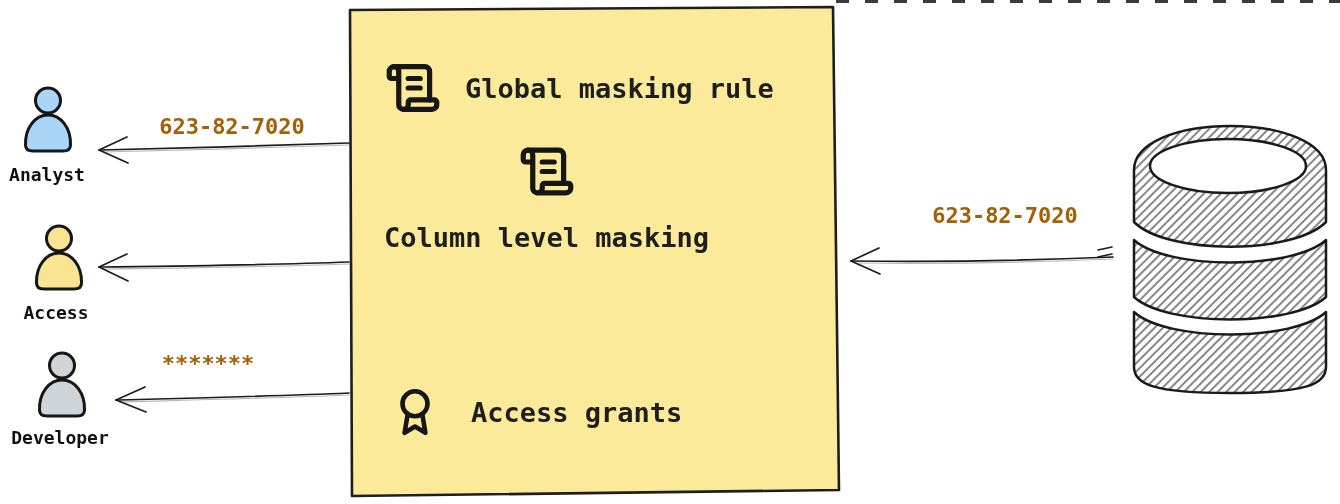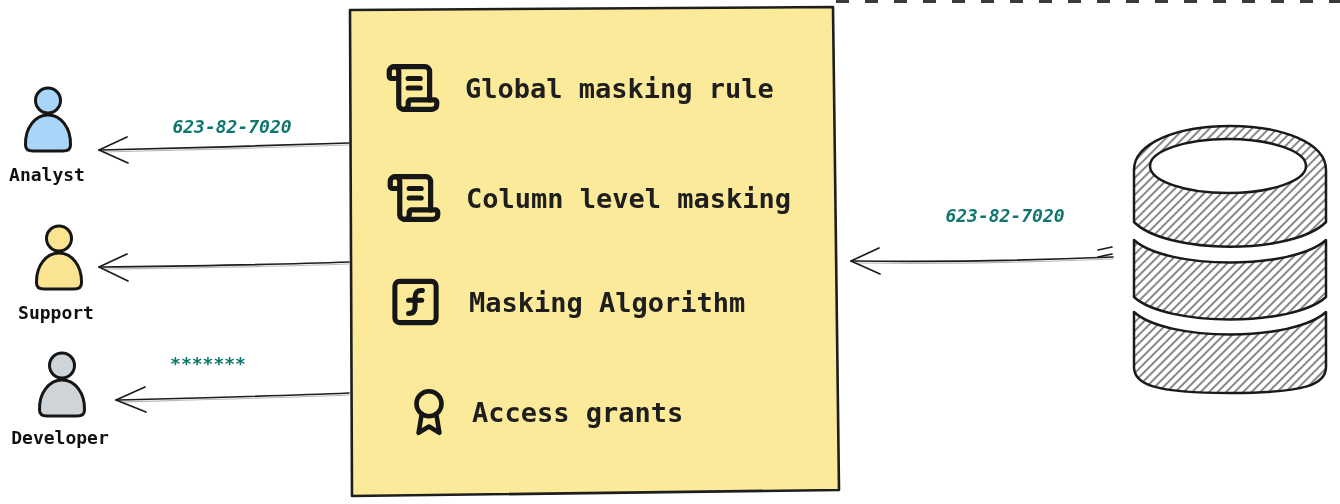--- a/index.html
+++ b/index.html
@@ -5,37 +5,37 @@
   html,body { margin:0; padding:0; background:#ffffff; }
   .canvas {
     position:relative; width:1340px; height:504px;
     background:#ffffff; overflow:hidden;
     font-family:"DejaVu Sans Mono","Liberation Mono",monospace;
     color:#1e1e1e;
   }
   svg.bg { position:absolute; left:0; top:0; }
   .flow-label {
     position:absolute; transform:translate(-50%,-50%);
-    font-size:18px; font-weight:700; white-space:nowrap; color:#0f766e;font-style:italic;
+    font-size:22px; font-weight:700; white-space:nowrap; color:#a16207;
   }
   .persona-name {
     position:absolute; transform:translate(-50%,-50%);
     font-size:18px; font-weight:700; white-space:nowrap; color:#111111;
   }
   .box-row {
     position:absolute; display:flex; align-items:center;
     transform:translateY(-50%);
   }
   .box-row .item-label {
     font-size:27px; font-weight:700; white-space:nowrap; color:#1e1e1e;
   }
   .row1 { left:383px; top:88px;  gap:22px; }
-  .row2 { left:384px; top:198px; gap:22px; }
+  .row2 { left:384px; top:198px; gap:22px;flex-direction:column; }
   .row3 { left:388px; top:302px; gap:26px; }
-  .row4 { left:404px; top:412px; gap:18px; }
+  .row4 { left:390px; top:412px; gap:31px; }
   .ico  { flex:0 0 auto; stroke:#161616; fill:none;
           stroke-linecap:round; stroke-linejoin:round; }
 </style>
 </head>
 <body>
 
 <div class="canvas">
 
   <svg class="bg" width="1340" height="504" viewBox="0 0 1340 504">
     <defs>
@@ -114,38 +114,30 @@
   <div class="box-row row2">
     <svg class="ico" width="60" height="57" viewBox="0 0 24 24" stroke-width="2.2">
       <path d="M15 12h-5"></path>
         <path d="M15 8h-5"></path>
         <path d="M19 17V5a2 2 0 0 0-2-2H4"></path>
       <path d="M8 21h12a2 2 0 0 0 2-2v-1a1 1 0 0 0-1-1H11a1 1 0 0 0-1 1v1a2 2 0 1 1-4 0V5a2 2 0 1 0-4 0v2a1 1 0 0 0 1 1h3"></path>
     </svg>
     <span class="item-label">Column level masking</span>
   </div>
 
-  <div class="box-row row3">
-    <svg class="ico" width="55" height="55" viewBox="0 0 24 24" stroke-width="2.2">
-      <rect x="3" y="3" width="18" height="18" rx="2"></rect>
-      <path d="M9 17c2 0 2.8-1 2.8-2.8V10c0-2 1-3.3 3.2-3"></path>
-      <path d="M9 11.2h5.7"></path>
-    </svg>
-    <span class="item-label">Masking Algorithm</span>
-  </div>
 
   <div class="box-row row4">
     <svg class="ico" width="50" height="64" viewBox="0 0 24 24" stroke-width="2.2">
       <circle cx="12" cy="8" r="6"></circle>
       <path d="M15.477 12.89 17 22l-5-3-5 3 1.523-9.11"></path>
     </svg>
     <span class="item-label">Access grants</span>
   </div>
 
   <div class="flow-label" style="left:232px; top:126px;">623-82-7020</div>
   <div class="flow-label" style="left:208px; top:363px;">*******</div>
   <div class="flow-label" style="left:1005px; top:215px;">623-82-7020</div>
 
   <div class="persona-name" style="left:47px; top:174px;">Analyst</div>
-  <div class="persona-name" style="left:56px; top:312px;">Support</div>
+  <div class="persona-name" style="left:56px; top:312px;">Access</div>
   <div class="persona-name" style="left:60px; top:437px;text-align:center;">Developer</div>
 
 </div>
 
 </body></html>

